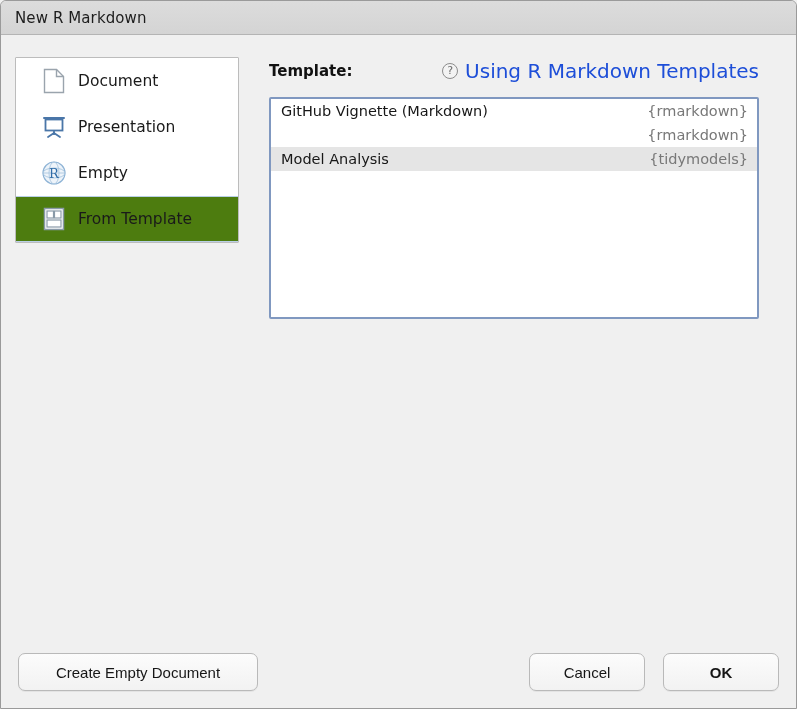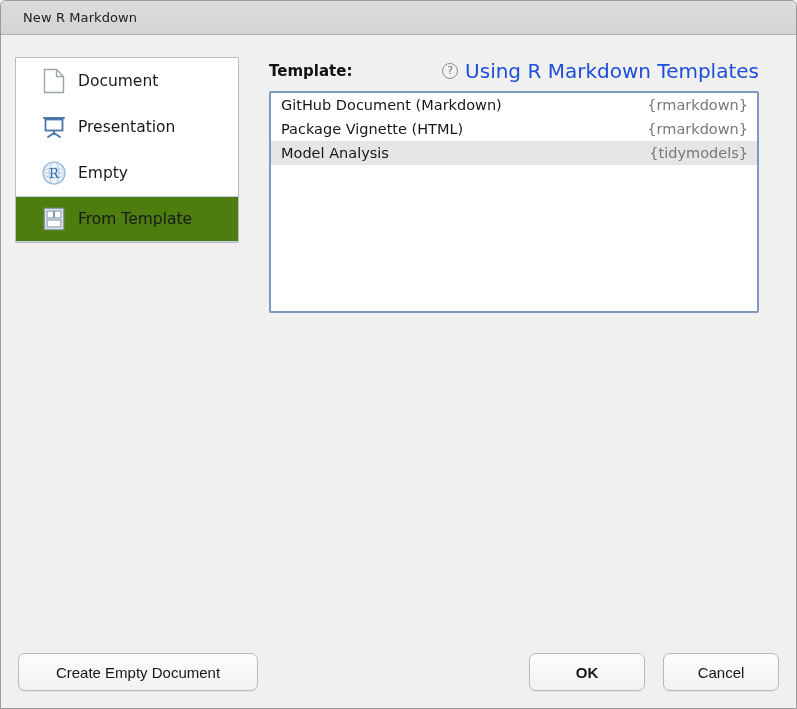--- a/index.html
+++ b/index.html
@@ -32,24 +32,23 @@
   .titlebar {
     height: 34px;
     background: linear-gradient(to bottom, #dcdcdc 0%, #d4d4d4 100%);
     border-bottom: 1px solid #b4b4b4;
     display: flex;
     align-items: center;
     padding-left: 14px;
     border-radius: 5px 5px 0 0;
   }
   .titlebar-text {
-    font-size: 13px;
+    font-size: 15px;
     color: #1d1d1d;
     letter-spacing: 0.1px;
-    margin-left: 8px;
   }
 
   .dialog-body {
     position: relative;
     height: 674px;
     background: #f0f0f0;
   }
 
   
   .sidebar {
@@ -94,21 +93,21 @@
   .template-panel {
     position: absolute;
     left: 268px;
     top: 22px;
     width: 490px;
   }
   .template-head {
     display: flex;
     align-items: center;
     height: 28px;
-    margin-bottom: 6px;
+    margin-bottom: 12px;
   }
   .template-label {
     font-size: 15px;
     font-weight: bold;
     color: #111111;
   }
   .help-area {
     margin-left: auto;
     display: flex;
     align-items: center;
@@ -261,39 +260,38 @@
         <span class="template-label">Template:</span>
         <span class="help-area">
           <span class="help-icon">?</span>
           <a class="help-link" href="#">Using R Markdown Templates</a>
         </span>
       </div>
 
       <div class="template-list">
 
         <div class="template-row">
-          <span class="template-name">GitHub Document (Markdown)</span>
+          <span class="template-name">GitHub Vignette (Markdown)</span>
           <span class="template-pkg">{rmarkdown}</span>
         </div>
 
         <div class="template-row">
-          <span class="template-name">Package Vignette (HTML)</span>
           <span class="template-pkg">{rmarkdown}</span>
         </div>
 
         <div class="template-row selected">
           <span class="template-name">Model Analysis</span>
           <span class="template-pkg">{tidymodels}</span>
         </div>
 
       </div>
     </div>
 
     <div class="footer">
       <button class="btn btn-create">Create Empty Document</button>
       <div class="btn-right-group">
+        <button class="btn btn-cancel">Cancel</button>
         <button class="btn btn-ok">OK</button>
-        <button class="btn btn-cancel">Cancel</button>
       </div>
     </div>
 
   </div>
 </div>
 
 </body></html>

